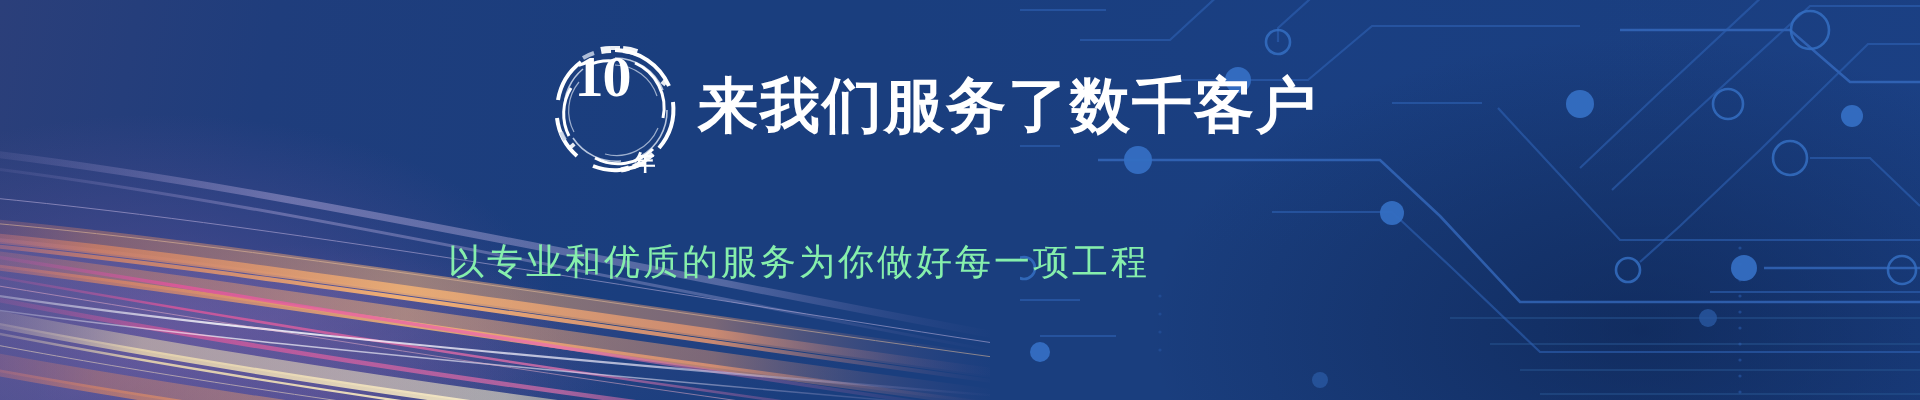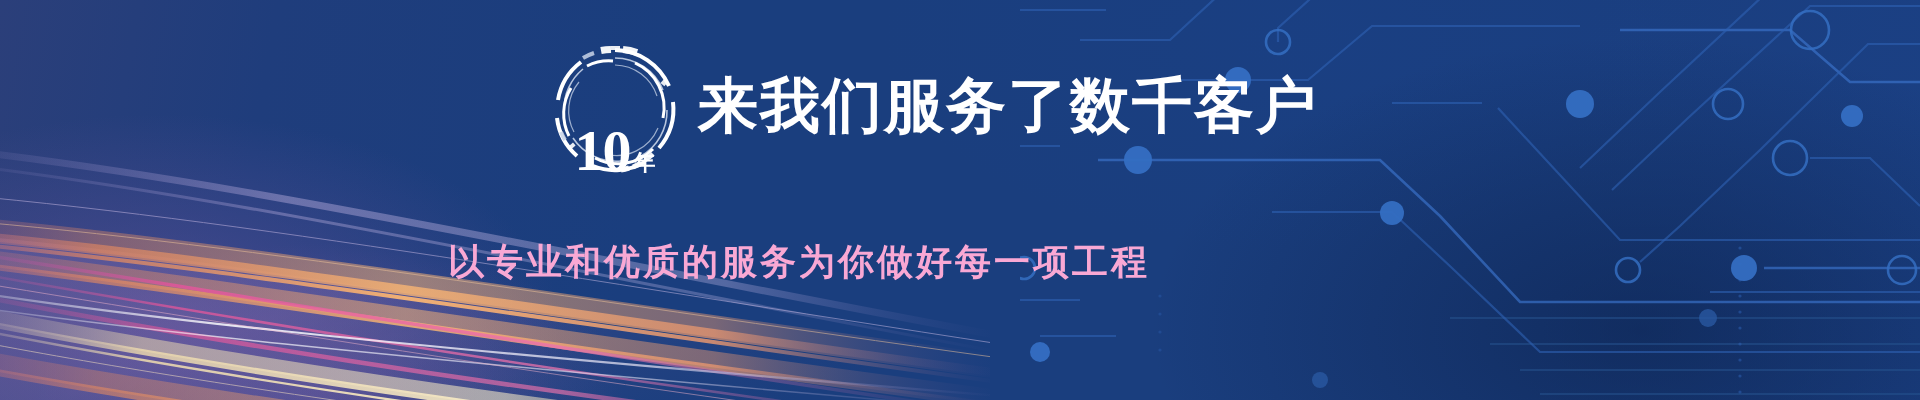--- a/index.html
+++ b/index.html
@@ -80,21 +80,21 @@
     width:132px; height:132px;
   }
   #badge svg { position:absolute; inset:0; width:132px; height:132px; }
   .ring  { fill:none; stroke:#ffffff; stroke-linecap:butt; }
   .ring-s{ fill:none; stroke:#c8d4e8; stroke-linecap:butt; }
 
   #badge-label {
     position:absolute;
     inset:0;
     display:flex;
-    align-items:flex-end;
+    align-items:flex-start;
     justify-content:center;
     color:#ffffff;
     white-space:nowrap;
     transform:translateY(4px);
   }
   #badge-num {
     font-family:"Liberation Serif","DejaVu Serif",serif;
     font-weight:700;
     font-size:58px;
     line-height:1;
@@ -135,23 +135,23 @@
     font-family:"Liberation Sans","DejaVu Sans",sans-serif;
     font-weight:700;
     font-size:36px;
     line-height:1.2;
     letter-spacing:3px;
     white-space:nowrap;
   }
   .subline-2 {
     position:absolute;
     left:448px; top:228px;
-    color:#f9a8d4;
+    color:#86efac;
     font-family:"Liberation Sans","DejaVu Sans",sans-serif;
-    font-weight:700;
+    font-weight:400;
     font-size:36px;
     line-height:1.2;
     letter-spacing:3px;
     white-space:nowrap;
   }
 </style>
 </head>
 <body>
 
 <div id="banner">

